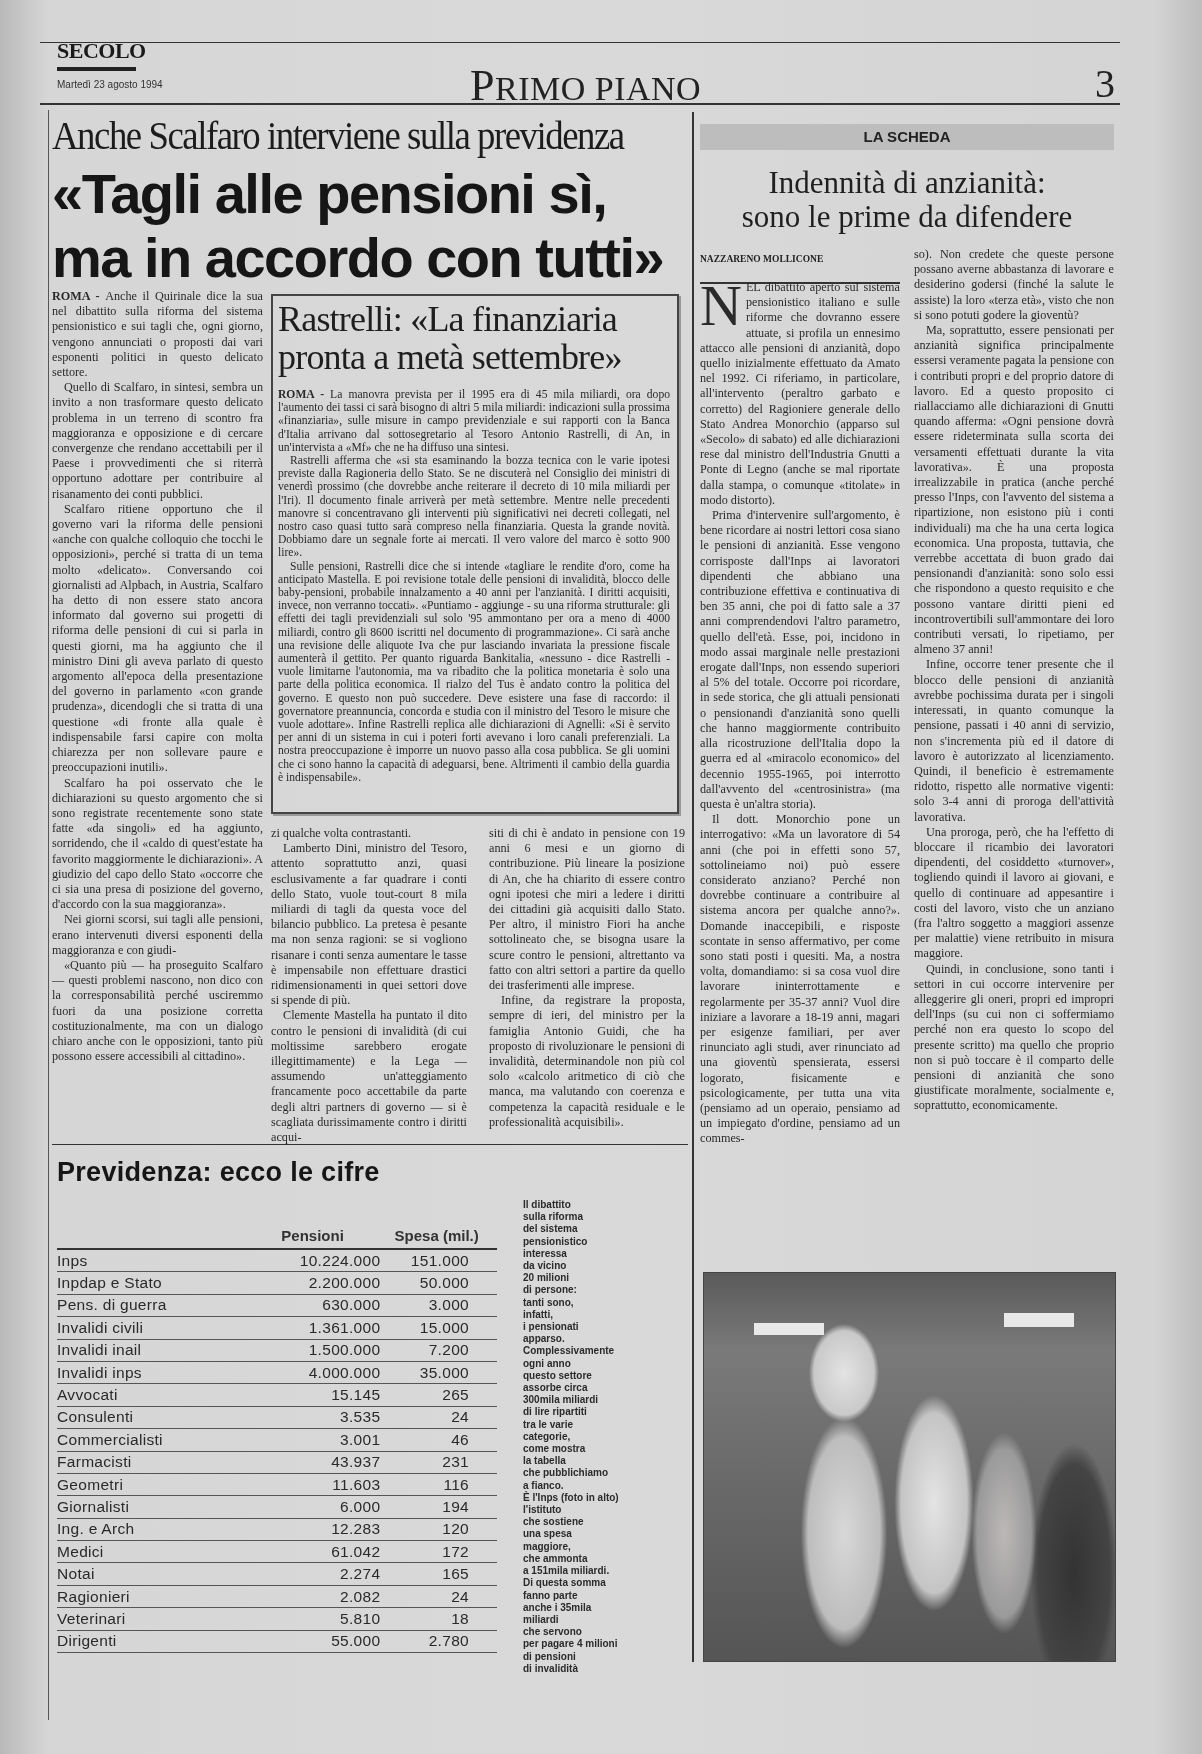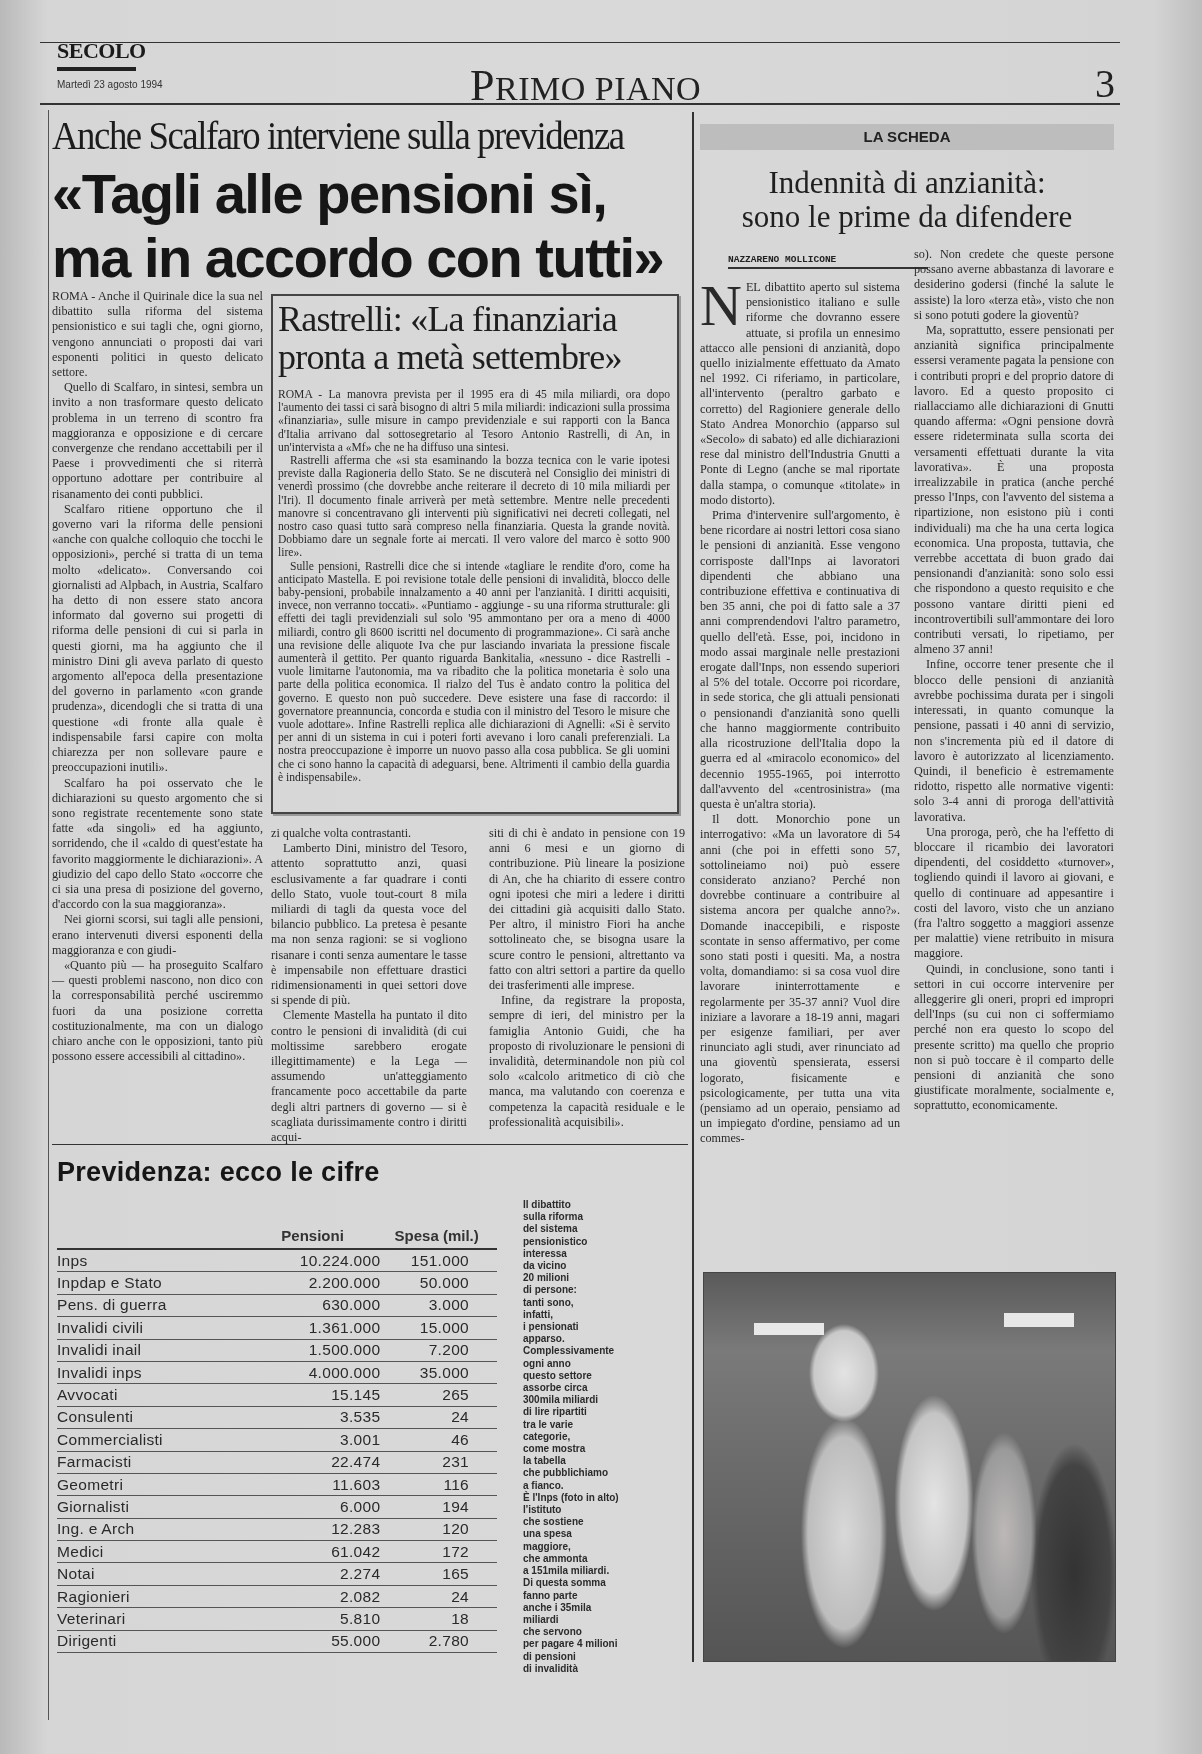--- a/index.html
+++ b/index.html
@@ -11,26 +11,26 @@
   .masthead-bar{left:57px;top:67px;width:79px;height:4px;background:#222;}
   .dateline{left:57px;top:79px;font-family:"Liberation Sans",sans-serif;font-size:10px;color:#333;}
   .section{left:470px;top:60px;font-family:"Liberation Serif",serif;font-size:34px;letter-spacing:0.5px;color:#222;}
   .section .big{font-size:44px;}
   .pagenum{left:1095px;top:60px;font-size:40px;color:#222;}
   .kicker{left:52px;top:112px;width:630px;font-family:"Liberation Serif",serif;font-size:40px;letter-spacing:-1.6px;transform:scaleX(0.92);transform-origin:left;color:#1c1c1c;white-space:nowrap;}
   .headline{left:52px;top:162px;width:640px;font-family:"Liberation Sans",sans-serif;font-weight:bold;font-size:56px;line-height:64px;letter-spacing:-1.5px;color:#161616;}
   .col{position:absolute;font-family:"Liberation Serif",serif;font-size:12.2px;line-height:15.2px;text-align:justify;color:#2a2a2a;hyphens:auto;}
   .col p{margin:0;text-indent:12px;}
   .col p.first{text-indent:0;}
-  .col b{font-weight:normal;}
+  .col b{font-weight:bold;}
   .box{position:absolute;left:271px;top:294px;width:404px;height:516px;border:2px solid #444;box-shadow:2px 2px 0 #999;}
   .box-title{left:278px;top:300px;width:400px;font-family:"Liberation Serif",serif;font-size:36px;line-height:38px;letter-spacing:-0.8px;color:#1e1e1e;}
   .scheda{left:700px;top:124px;width:414px;height:26px;background:#bdbdbd;font-family:"Liberation Sans",sans-serif;font-weight:bold;font-size:15px;text-align:center;line-height:26px;color:#222;}
   .side-title{left:700px;top:166px;width:414px;text-align:center;font-family:"Liberation Serif",serif;font-size:31px;line-height:34px;color:#1f1f1f;}
-  .byline{left:700px;top:254px;width:200px;font-family:Liberation Mono, monospace;font-weight:bold;font-size:9.5px;color:#222;border-bottom:2px solid #333;padding-bottom:2px;margin-left:28px;}
+  .byline{left:700px;top:254px;width:200px;font-family:Liberation Serif, serif;font-weight:bold;font-size:9.5px;color:#222;border-bottom:2px solid #333;padding-bottom:18px;}
   .dropcap{float:left;font-size:58px;line-height:48px;padding-right:4px;margin-top:2px;font-family:"Liberation Serif",serif;}
   .table-title{left:57px;top:1157px;font-family:"Liberation Sans",sans-serif;font-weight:bold;font-size:27px;letter-spacing:0.3px;color:#161616;}
   table.cifre{position:absolute;left:57px;top:1227px;width:440px;border-collapse:collapse;font-family:"Liberation Sans",sans-serif;color:#2a2a2a;}
   table.cifre th{font-size:15px;font-weight:bold;padding:0 6px 4px 0;border-bottom:2px solid #333;color:#333;}
   table.cifre td{font-size:15.5px;height:21.4px;padding:0;border-bottom:1.5px solid #555;letter-spacing:0.3px;}
   table.cifre td.num{text-align:right;padding-right:2px;}
   table.cifre td.num2{text-align:right;padding-right:28px;}
   .caption{left:523px;top:1199px;width:120px;font-family:"Liberation Sans",sans-serif;font-weight:bold;font-size:10px;line-height:12.2px;color:#2b2b2b;}
   .photo{left:703px;top:1272px;width:411px;height:388px;background:
     radial-gradient(ellipse 50px 70px at 140px 100px,#e3e3e3 0%,#c9c9c9 60%,transparent 70%),
@@ -145,21 +145,21 @@
           <td class="num">3.535</td>
           <td class="num2">24</td>
         </tr>
       <tr>
           <td>Commercialisti</td>
           <td class="num">3.001</td>
           <td class="num2">46</td>
         </tr>
       <tr>
           <td>Farmacisti</td>
-          <td class="num">22.474</td>
+          <td class="num">43.937</td>
           <td class="num2">231</td>
         </tr>
       <tr>
           <td>Geometri</td>
           <td class="num">11.603</td>
           <td class="num2">116</td>
         </tr>
       <tr>
           <td>Giornalisti</td>
           <td class="num">6.000</td>

